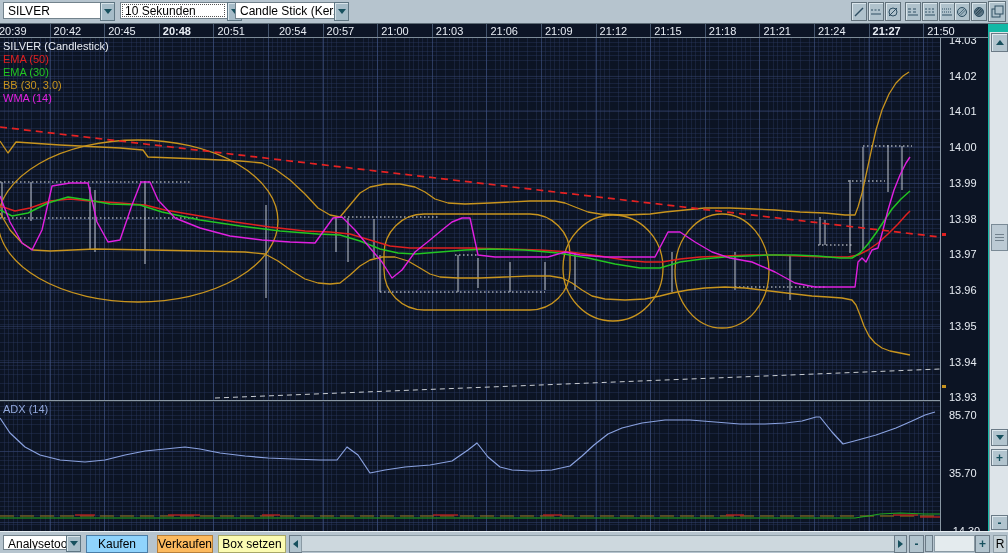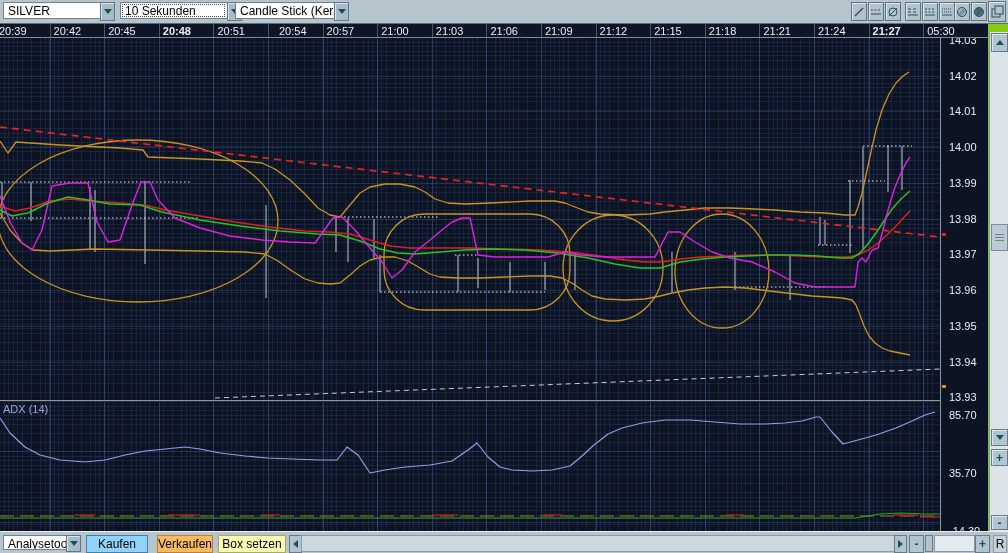--- a/index.html
+++ b/index.html
@@ -1,16 +1,16 @@
 <!DOCTYPE html>
 <html><head>
 <meta charset="utf-8">
 <style>
   html,body{margin:0;padding:0;background:#9aa8b2}
-  #app{position:relative;width:1008px;height:553px;background:#84cc16;overflow:hidden;
+  #app{position:relative;width:1008px;height:553px;background:#14b8a6;overflow:hidden;
        font-family:"Liberation Sans",sans-serif;-webkit-font-smoothing:antialiased}
   
   .toolbar{position:absolute;left:0;top:0;width:1008px;height:24px;background:#b6c4ce;
            border-bottom:1px solid #5d6c76;box-sizing:border-box}
   .combo{position:absolute;top:2px;height:19px;display:flex}
   .combo .field{background:#fff;border:1px solid #72828c;border-right:none;height:17px;
                 font-size:12px;color:#000;padding:1px 3px 0 4px;box-sizing:border-box;overflow:hidden;white-space:nowrap}
   .combo.focused .field{outline:1px dotted #555;outline-offset:-3px}
   .drop{width:15px;height:19px;background:#a6bcc8;border:1px solid #5f7683;box-sizing:border-box;
         display:flex;align-items:center;justify-content:center;box-shadow:inset 1px 1px 0 #d8e4ea}
@@ -179,24 +179,31 @@
       <div class="t-lab" style="left: 654.2px;">21:15</div>
       <div class="t-tick" style="left: 704.8px;"></div>
       <div class="t-lab" style="left: 708.8px;">21:18</div>
       <div class="t-tick" style="left: 759.4px;"></div>
       <div class="t-lab" style="left: 763.4px;">21:21</div>
       <div class="t-tick" style="left: 814px;"></div>
       <div class="t-lab" style="left: 818px;">21:24</div>
       <div class="t-tick" style="left: 868.6px;"></div>
       <div class="t-lab" style="left: 872.6px; font-weight: bold;">21:27</div>
       <div class="t-tick" style="left: 923.2px;"></div>
-      <div class="t-lab" style="left: 927.2px;">05:30</div>
+      <div class="t-lab" style="left: 927.2px;">21:50</div>
     </div>
 
   <div class="pane" id="main-pane">
+    <div class="legend">
+        <div class="" style="color: rgb(232, 236, 244);">SILVER (Candlestick)</div>
+        <div class="" style="color: rgb(224, 32, 32);">EMA (50)</div>
+        <div class="" style="color: rgb(34, 197, 34);">EMA (30)</div>
+        <div class="" style="color: rgb(200, 148, 30);">BB (30, 3.0)</div>
+        <div class="" style="color: rgb(224, 32, 224);">WMA (14)</div>
+      </div>
     <svg id="main-svg" width="940" height="362" viewBox="0 38 940 362">
         <line x1="0" x2="190" y1="182" y2="182" stroke="#e8ecf2" stroke-width="1" stroke-dasharray="1.5,2.5"></line>
         <line x1="0" x2="200" y1="218" y2="218" stroke="#e8ecf2" stroke-width="1" stroke-dasharray="1.5,2.5"></line>
         <line x1="336" x2="440" y1="217" y2="217" stroke="#e8ecf2" stroke-width="1" stroke-dasharray="1.5,2.5"></line>
         <line x1="380" x2="545" y1="292" y2="292" stroke="#e8ecf2" stroke-width="1" stroke-dasharray="1.5,2.5"></line>
         <line x1="455" x2="478" y1="255" y2="255" stroke="#e8ecf2" stroke-width="1" stroke-dasharray="1.5,2.5"></line>
         <line x1="735" x2="825" y1="287" y2="287" stroke="#e8ecf2" stroke-width="1" stroke-dasharray="1.5,2.5"></line>
         <line x1="848" x2="885" y1="181" y2="181" stroke="#e8ecf2" stroke-width="1" stroke-dasharray="1.5,2.5"></line>
         <line x1="863" x2="912" y1="146" y2="146" stroke="#e8ecf2" stroke-width="1" stroke-dasharray="1.5,2.5"></line>
         <line x1="818" x2="852" y1="245" y2="245" stroke="#e8ecf2" stroke-width="1" stroke-dasharray="1.5,2.5"></line>

